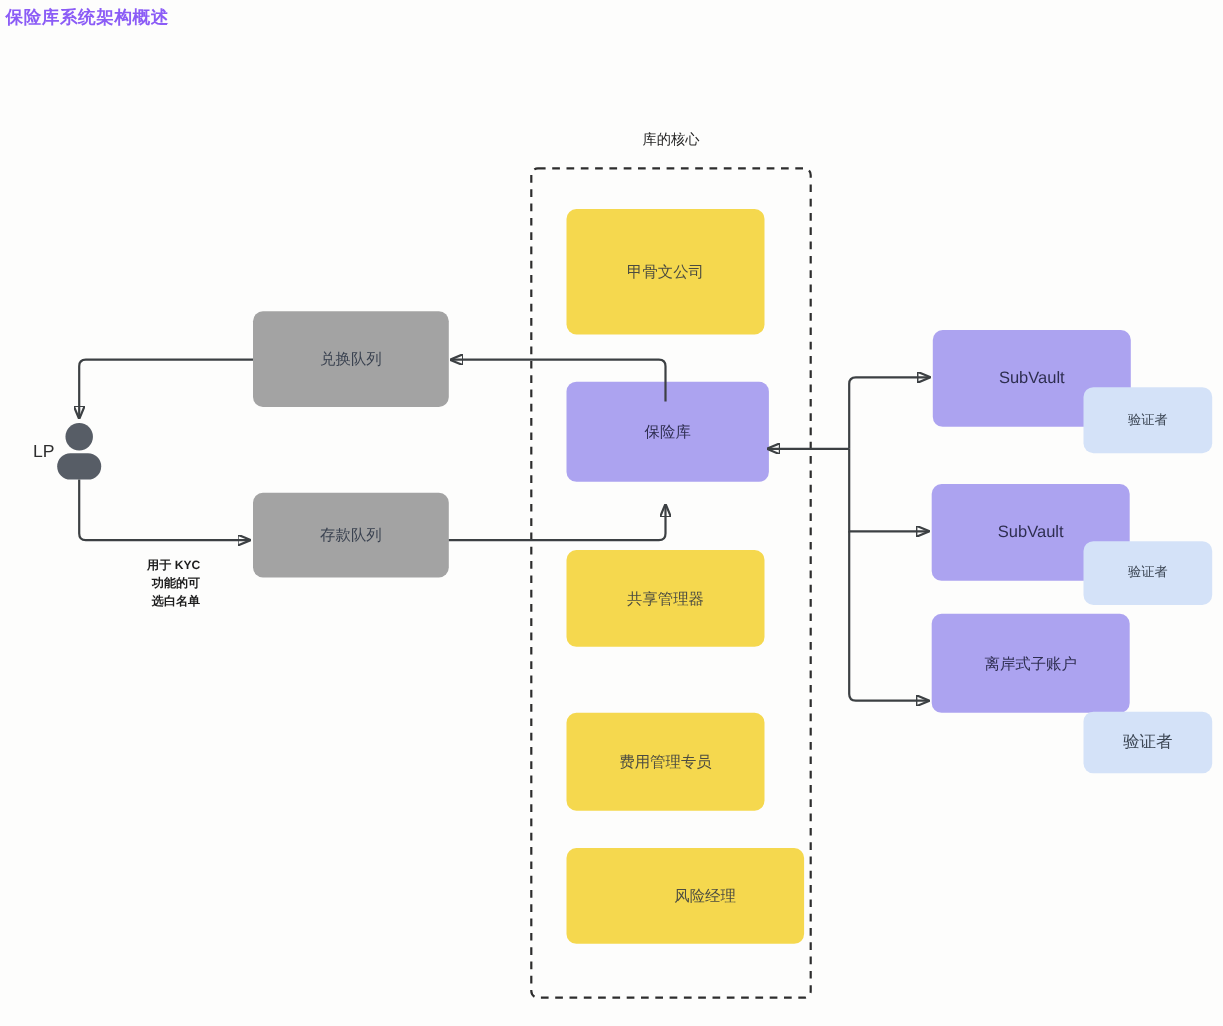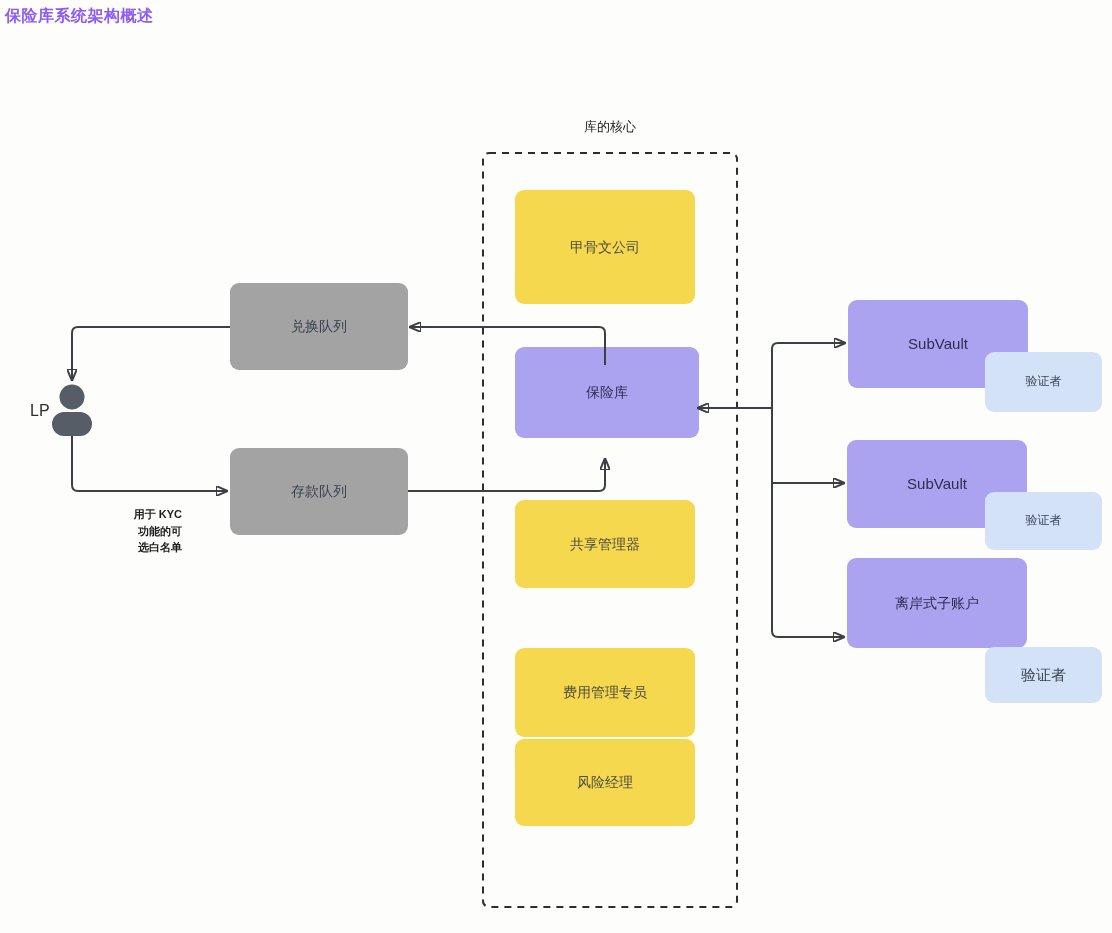--- a/index.html
+++ b/index.html
@@ -43,21 +43,21 @@
 
 <div id="canvas">
 
   <div id="page-title">保险库系统架构概述</div>
 
   <div class="group-label">库的核心</div>
 
   <div class="node blue" style="left:230px;top:283px;width:178px;height:87px;">
     <span>兑换队列</span>
   </div>
-  <div class="node blue" style="left:230px;top:448px;width:178px;height:87px;">
+  <div class="node blue" style="left:230px;top:448px;width:178px;height:77px;">
     <span>存款队列</span>
   </div>
 
   <svg id="lp-figure" width="48" height="60" viewBox="0 0 48 60">
     <circle cx="24" cy="17" r="12.5" fill="#575d66"></circle>
     <rect x="4" y="32" width="40" height="24" rx="12" fill="#575d66"></rect>
   </svg>
   <div id="lp-label">LP</div>
 
   <div id="kyc-note">
@@ -71,21 +71,21 @@
   </div>
   <div class="node purple" style="left:515px;top:347px;width:184px;height:91px;">
     <span>保险库</span>
   </div>
   <div class="node yellow" style="left:515px;top:500px;width:180px;height:88px;">
     <span>共享管理器</span>
   </div>
   <div class="node yellow" style="left:515px;top:648px;width:180px;height:89px;">
     <span>费用管理专员</span>
   </div>
-  <div class="node yellow" style="left:515px;top:739px;width:180px;height:87px;">
+  <div class="node yellow" style="left:515px;top:771px;width:180px;height:87px;padding-left:36px;">
     <span>风险经理</span>
   </div>
 
   <div class="node purple" style="left:848px;top:300px;width:180px;height:88px;font-size:15px;">
     <span>SubVault</span>
   </div>
   <div class="node lightblue" style="left:985px;top:352px;width:117px;height:60px;font-size:12px;">
     <span>验证者</span>
   </div>
 

